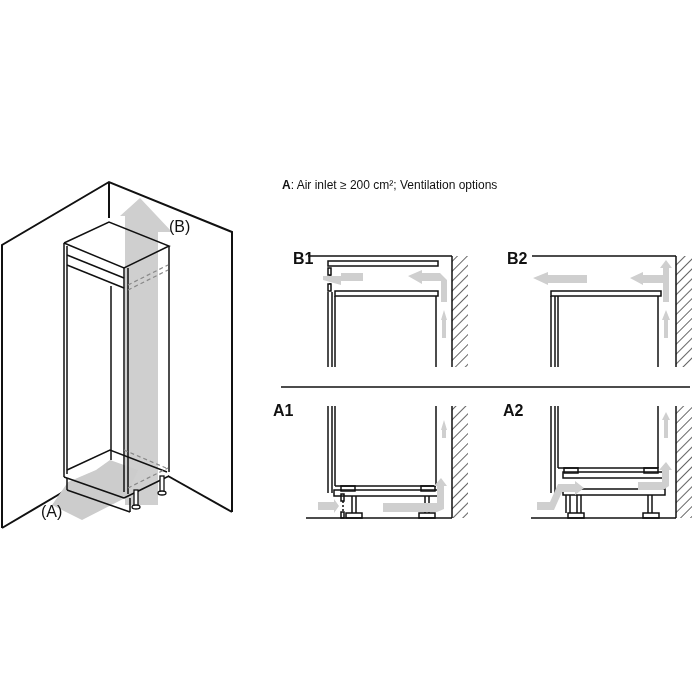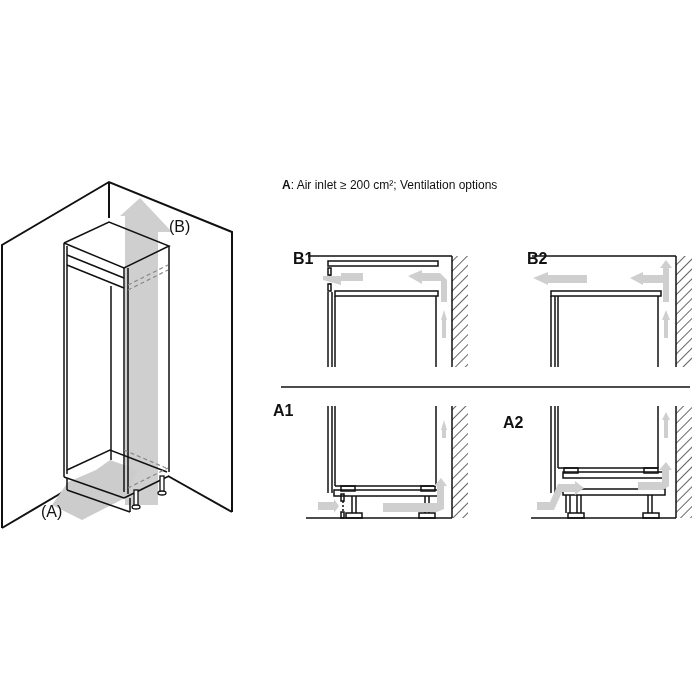--- a/index.html
+++ b/index.html
@@ -162,15 +162,15 @@
 </svg>
 
 <div class="legend">
   <div><b>A</b><span>: Air inlet ≥ 200 cm²; Ventilation options</span></div>
 </div>
 
 <div class="callout" style="left:169px; top:218px;">(B)</div>
 <div class="callout" style="left:41px; top:503px;">(A)</div>
 
 <div class="panel-label" style="left:281px; top:250px;margin-left:12px;">B1</div>
-<div class="panel-label" style="left:527px; top:250px;">B2</div>
+<div class="panel-label" style="left:507px; top:250px;">B2</div>
 <div class="panel-label" style="left:273px; top:402px;">A1</div>
-<div class="panel-label" style="left:503px; top:402px;margin-top:12px;">A2</div>
+<div class="panel-label" style="left:503px; top:402px;">A2</div>
 
 </body></html>

